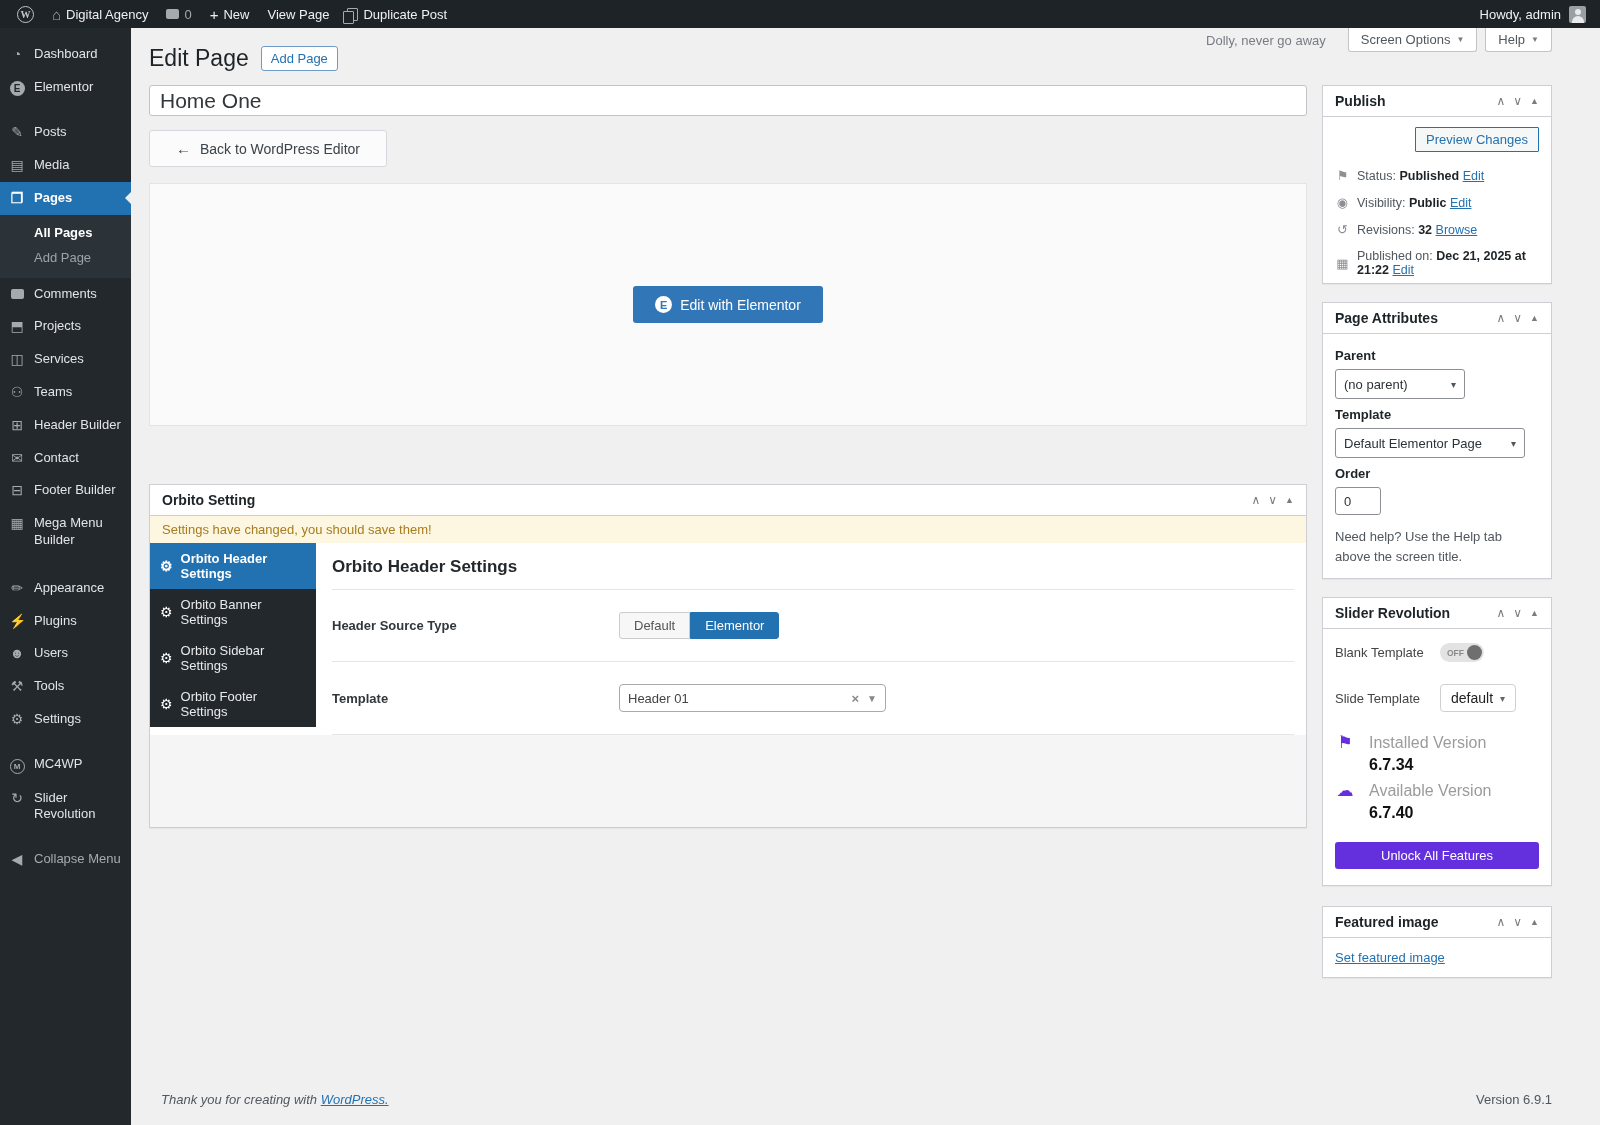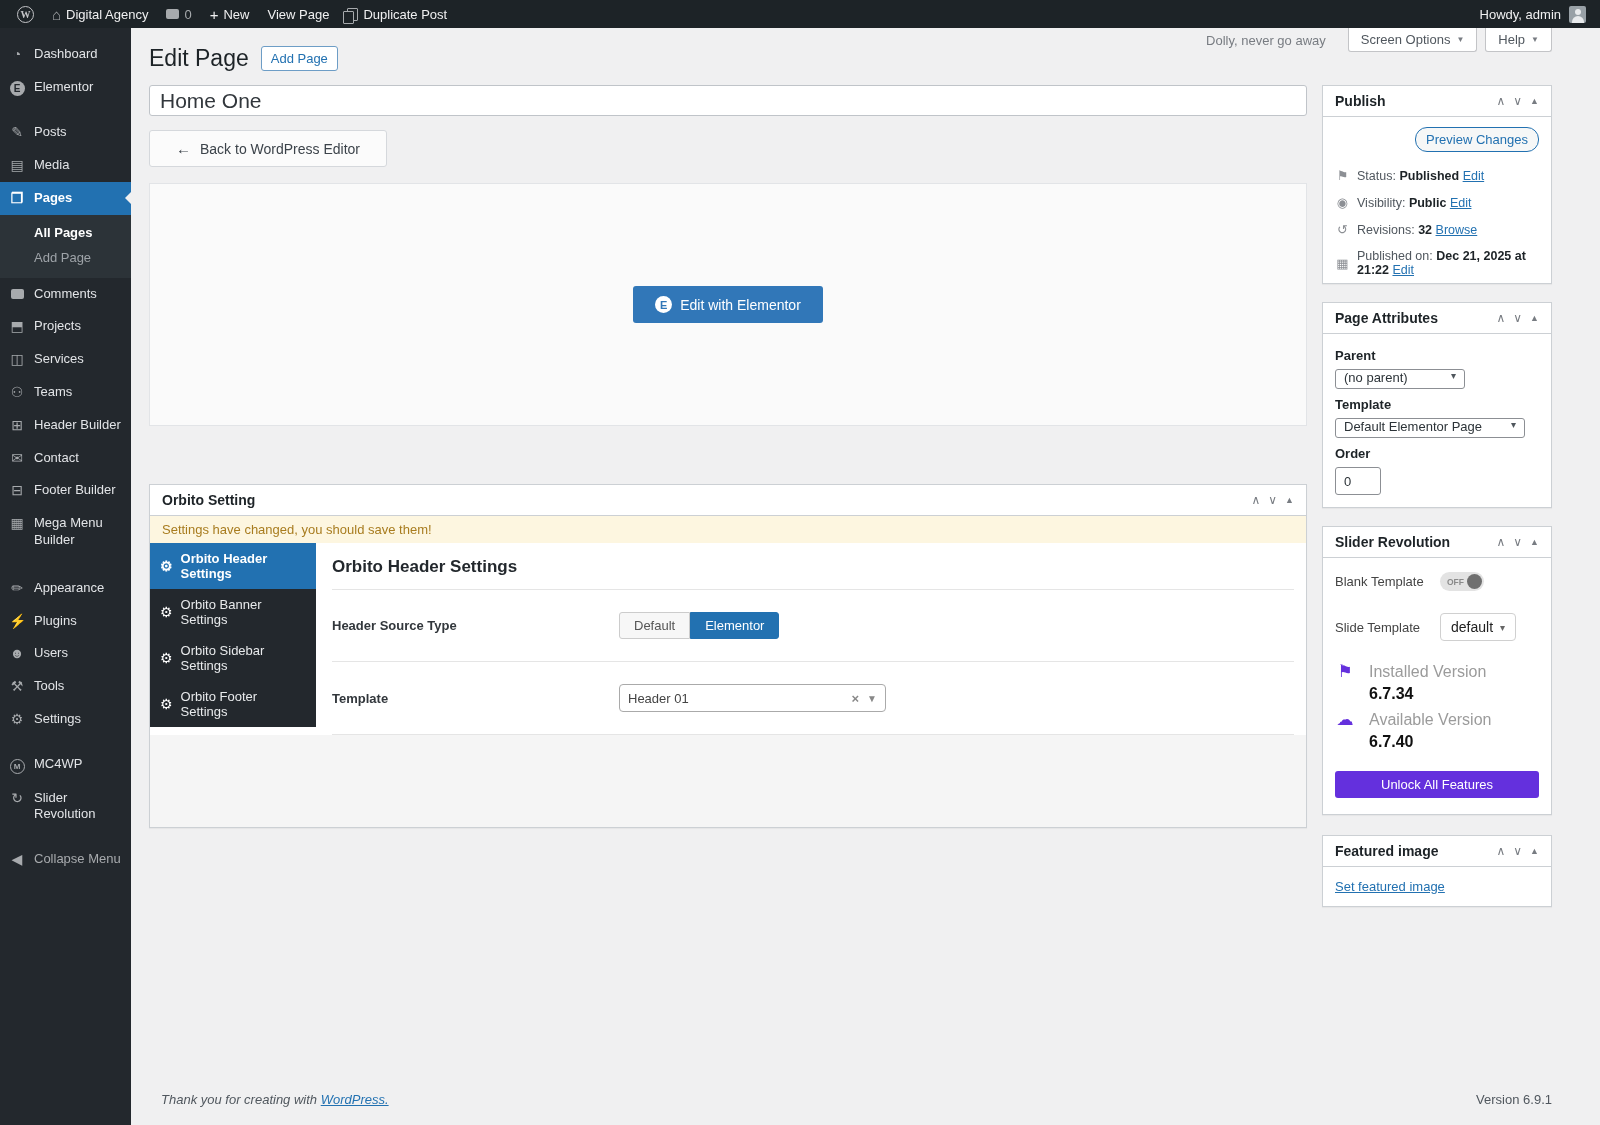--- a/index.html
+++ b/index.html
@@ -90,34 +90,34 @@
   .seg-btn.active { background:#2271b1; border-color:#2271b1; color:#fff; border-radius:0 3px 3px 0; }
   .select2 { width:267px; height:28px; border:1px solid #aaa; border-radius:4px; background:#fff; display:flex; align-items:center; padding:0 8px; font-size:13px; color:#444; cursor:pointer; }
   .select2 .grow { flex:1; }
   .select2 .x { color:#888; font-weight:bold; margin-right:8px; }
   .select2 .dd { color:#888; font-size:10px; }
   .orbito-filler { height:92px; background:#f5f5f5; }
 
   
   .side-box { margin-bottom:18px; }
   .pub-preview-row { padding:10px 12px; display:flex; justify-content:flex-end; }
-  .preview-btn { background:#f6f7f7; border:1px solid #2271b1; color:#2271b1; border-radius:12px; padding:4px 10px; font-size:13px; cursor:pointer; }
+  .preview-btn { background:#f6f7f7; border:1px solid #2271b1; color:#2271b1; border-radius:1px; padding:4px 10px; font-size:13px; cursor:pointer; }
   .pub-row { display:flex; align-items:center; gap:7px; padding:6px 12px; font-size:12.5px; color:#50575e; }
   .pub-row .p-icon { width:15px; flex:0 0 15px; color:#8c8f94; font-size:13px; text-align:center; }
   .pub-row b { color:#1d2327; }
   .pub-links { border-top:1px solid #dcdcde; margin-top:8px; padding:10px 12px 4px; }
   .pub-links a { display:block; margin-bottom:10px; font-size:13px; }
   .pub-actions { display:flex; align-items:center; justify-content:space-between; padding:0 12px 12px; }
   a.trash { color:#b32d2e; }
   .update-btn { background:#2271b1; border:1px solid #2271b1; color:#fff; border-radius:3px; padding:5px 12px; font-size:13px; cursor:pointer; }
 
   .pa-body { padding:12px; }
   .pa-label { font-weight:700; color:#1d2327; margin:8px 0 6px; font-size:13px; }
   .pa-label.first { margin-top:2px; }
-  .wp-select { border:1px solid #8c8f94; border-radius:3px; background:#fff; height:20px; display:inline-flex; justify-content:space-between; padding:0 8px; font-size:13px; color:#2c3338; cursor:pointer; }
+  .wp-select { border:1px solid #8c8f94; border-radius:3px; background:#fff; height:30px; display:inline-flex; align-items:center; justify-content:space-between; padding:0 8px; font-size:13px; color:#2c3338; cursor:pointer; }
   .wp-select .dd { font-size:10px; color:#50575e; margin-left:10px; }
   .sel-parent { width:130px; }
   .sel-template { width:190px; }
   .order-input { width:46px; height:28px; border:1px solid #8c8f94; border-radius:3px; padding:0 8px; font-size:13px; color:#2c3338; background:#fff; }
   .pa-help { margin-top:12px; font-size:13px; color:#50575e; line-height:1.5; }
 
   .sr-body { padding:14px 12px 16px; font-size:13px; color:#333; }
   .sr-row { display:flex; align-items:center; justify-content:flex-start; gap:10px; margin-bottom:22px; }
   .sr-row .sr-lab { width:95px; flex:0 0 95px; color:#444; }
   .toggle-off { width:44px; height:19px; background:#e3e3e3; border-radius:10px; position:relative; display:flex; align-items:center; padding-left:7px; font-size:8.5px; color:#8a8a8a; font-weight:700; cursor:pointer; }
@@ -403,20 +403,21 @@
               <span>(no parent)</span>
               <span class="dd">▾</span>
             </div>
             <div class="pa-label">Template</div>
             <div class="wp-select sel-template">
               <span>Default Elementor Page</span>
               <span class="dd">▾</span>
             </div>
             <div class="pa-label">Order</div>
             <input class="order-input" type="text" value="0" style="">
+            <div class="pa-help">Need help? Use the Help tab above the screen title.</div>
           </div>
         </div>
 
         <div class="postbox side-box" style="margin-bottom:20px">
           <div class="postbox-header">
             <span class="postbox-title">Slider Revolution</span>
             <span class="handle-actions">
               <span class="chev">∧</span>
               <span class="chev">∨</span>
               <span class="tog">▲</span>

